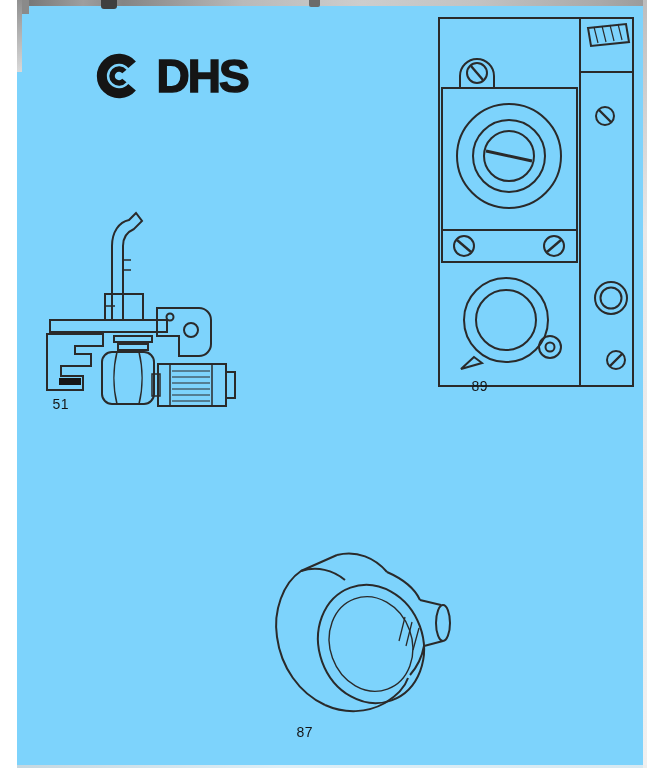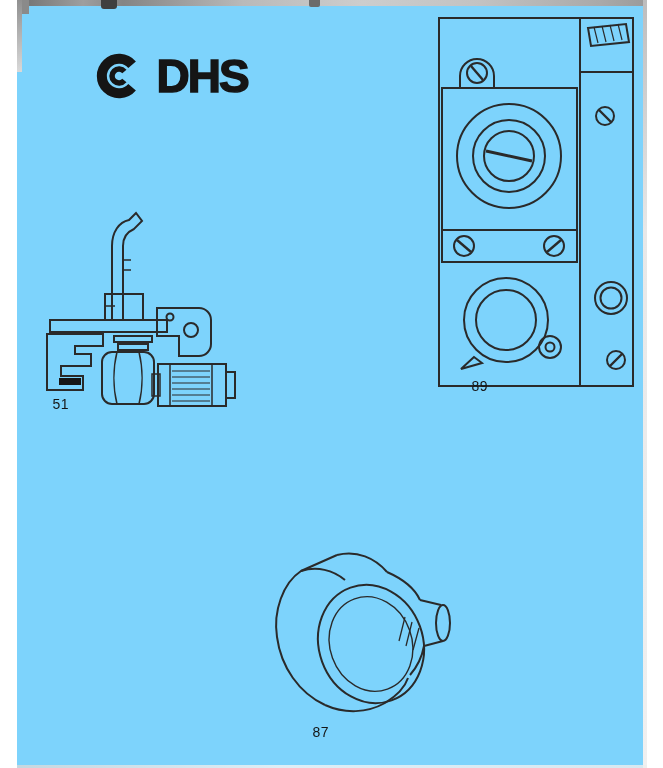--- a/index.html
+++ b/index.html
@@ -179,15 +179,15 @@
         </g>
       </g>
       <g>
         <path d="M155,55 L176,60"></path>
         <path d="M145,130 C152,122 157,112 159,101"></path>
         <path d="M159,101 L178,96"></path>
         <ellipse cx="178" cy="78" rx="7" ry="18"></ellipse>
       </g>
     </g>
   </svg>
-  <span class="part-label" style="left:296px;top:724px">87</span>
+  <span class="part-label" style="left:280px;top:724px">87</span>
 
 </div>
 
 </body></html>

